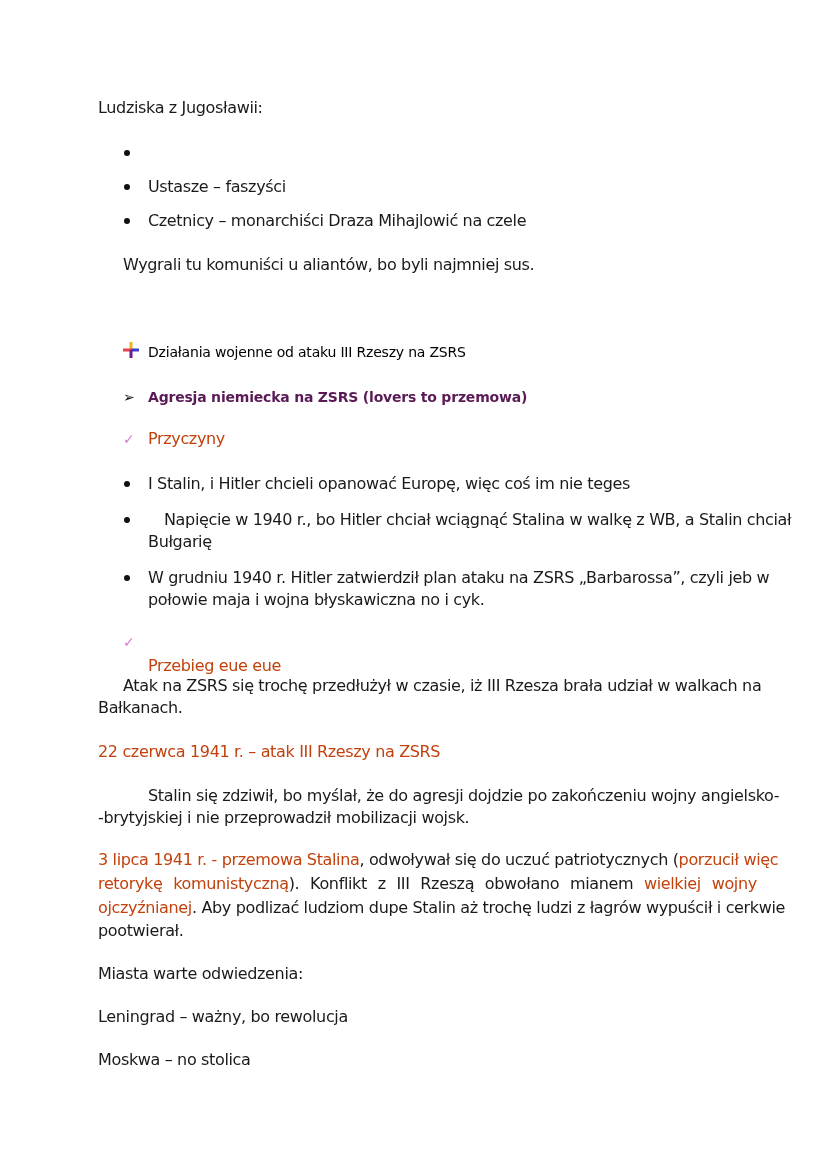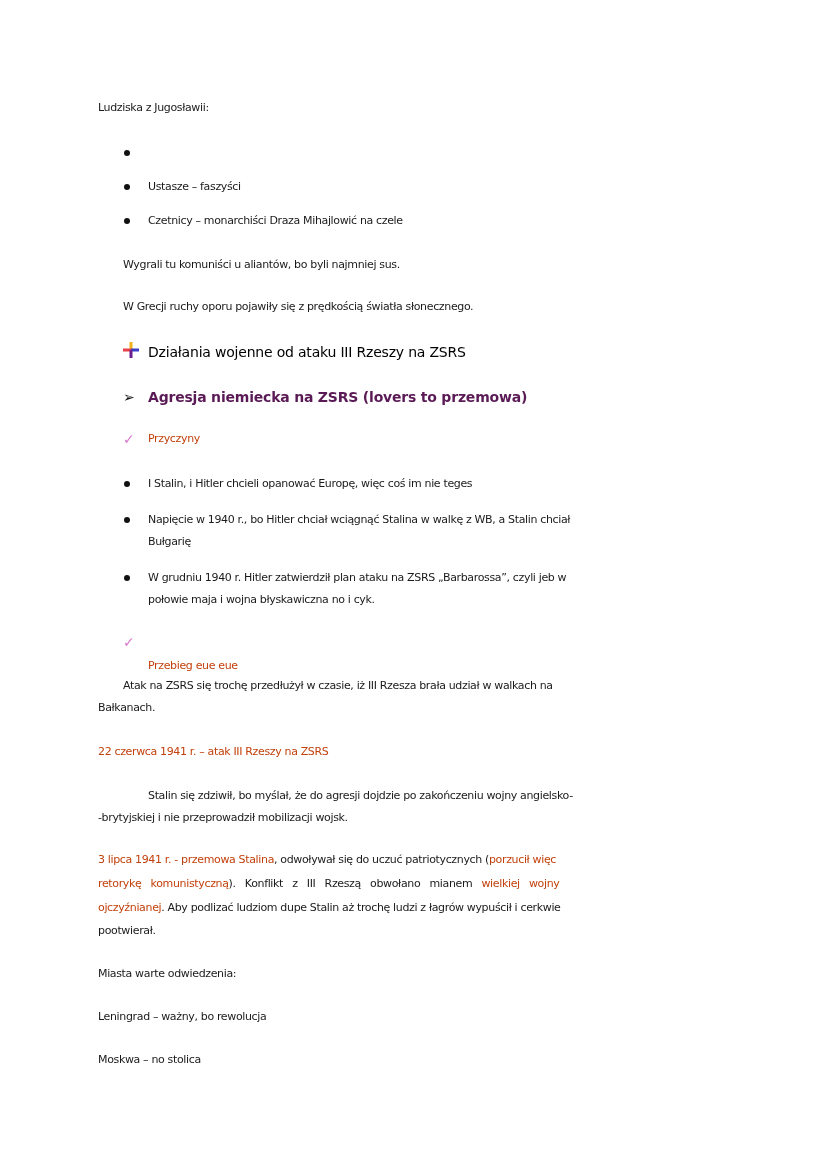--- a/index.html
+++ b/index.html
@@ -4,21 +4,21 @@
 <style>
   html, body { margin: 0; padding: 0; background: #ffffff; }
   body {
     width: 828px; height: 1171px; position: relative; overflow: hidden;
     font-family: "DejaVu Sans", "Liberation Sans", sans-serif;
     color: #1a1a1a;
   }
   .page { position: absolute; left: 0; top: 0; width: 828px; height: 1171px; }
   .line {
     position: absolute; white-space: nowrap;
-    font-size: 11px; line-height: 20px; letter-spacing: -0.35px;
+    font-size: 16px; line-height: 20px; letter-spacing: -0.35px;
   }
   .bullet-dot {
     position: absolute; width: 6px; height: 6px; border-radius: 50%;
     background: #111;
   }
   .pink { color: #c2410c; }
   .heading {
     font-size: 14px; letter-spacing: -0.2px; color: #000000; text-align: right;
   }
   .subhead {
@@ -41,41 +41,40 @@
 
   <div class="bullet-dot" style="left:124px; top:150px;"></div>
 
   <div class="bullet-dot" style="left:124px; top:184px;"></div>
   <div class="line" style="left:148px; top:177px;">Ustasze – faszyści</div>
 
   <div class="bullet-dot" style="left:124px; top:218px;"></div>
   <div class="line" style="left:148px; top:211px;">Czetnicy – monarchiści Draza Mihajlowić na czele</div>
 
   <div class="line" style="left:123px; top:255px;">Wygrali tu komuniści u aliantów, bo byli najmniej sus.</div>
-  <div class="line" style="left:123px; top:297px;">W Grecji ruchy oporu pojawiły się z prędkością światła słonecznego.</div>
 
   <svg class="plus-icon" style="left:122px; top:341px;" viewBox="0 0 18 18">
     <rect x="7.5" y="1" width="3" height="8" fill="#f2b21c"></rect>
     <rect x="1" y="7.5" width="8" height="3" fill="#e8434a"></rect>
     <rect x="9" y="7.5" width="8" height="3" fill="#3b3fc7"></rect>
     <rect x="7.5" y="9" width="3" height="8" fill="#6b1f8f"></rect>
   </svg>
   <div class="line heading" style="left:148px; top:342px;">Działania wojenne od ataku III Rzeszy na ZSRS</div>
 
   <div class="arrow-icon" style="left:123px; top:387px;">➢</div>
   <div class="line subhead" style="left:148px; top:387px;">Agresja niemiecka na ZSRS (lovers to przemowa)</div>
 
   <div class="check-icon" style="left:123px; top:429px;">✓</div>
   <div class="line pink" style="left:148px; top:429px;">Przyczyny</div>
 
   <div class="bullet-dot" style="left:124px; top:481px;"></div>
   <div class="line" style="left:148px; top:474px;">I Stalin, i Hitler chcieli opanować Europę, więc coś im nie teges</div>
 
   <div class="bullet-dot" style="left:124px; top:517px;"></div>
-  <div class="line" style="left:148px; top:510px;">Napięcie w 1940 r., bo Hitler chciał wciągnąć Stalina w walkę z WB, a Stalin chciał</div>
+  <div class="line" style="left:164px; top:510px;">Napięcie w 1940 r., bo Hitler chciał wciągnąć Stalina w walkę z WB, a Stalin chciał</div>
   <div class="line" style="left:148px; top:532px;">Bułgarię</div>
 
   <div class="bullet-dot" style="left:124px; top:575px;"></div>
   <div class="line" style="left:148px; top:568px;">W grudniu 1940 r. Hitler zatwierdził plan ataku na ZSRS „Barbarossa”, czyli jeb w</div>
   <div class="line" style="left:148px; top:590px;">połowie maja i wojna błyskawiczna no i cyk.</div>
 
   <div class="check-icon" style="left:123px; top:632px;">✓</div>
   <div class="line pink" style="left:148px; top:632px;margin-top:24px;">Przebieg eue eue</div>
 
   <div class="line" style="left:123px; top:676px;">Atak na ZSRS się trochę przedłużył w czasie, iż III Rzesza brała udział w walkach na</div>

